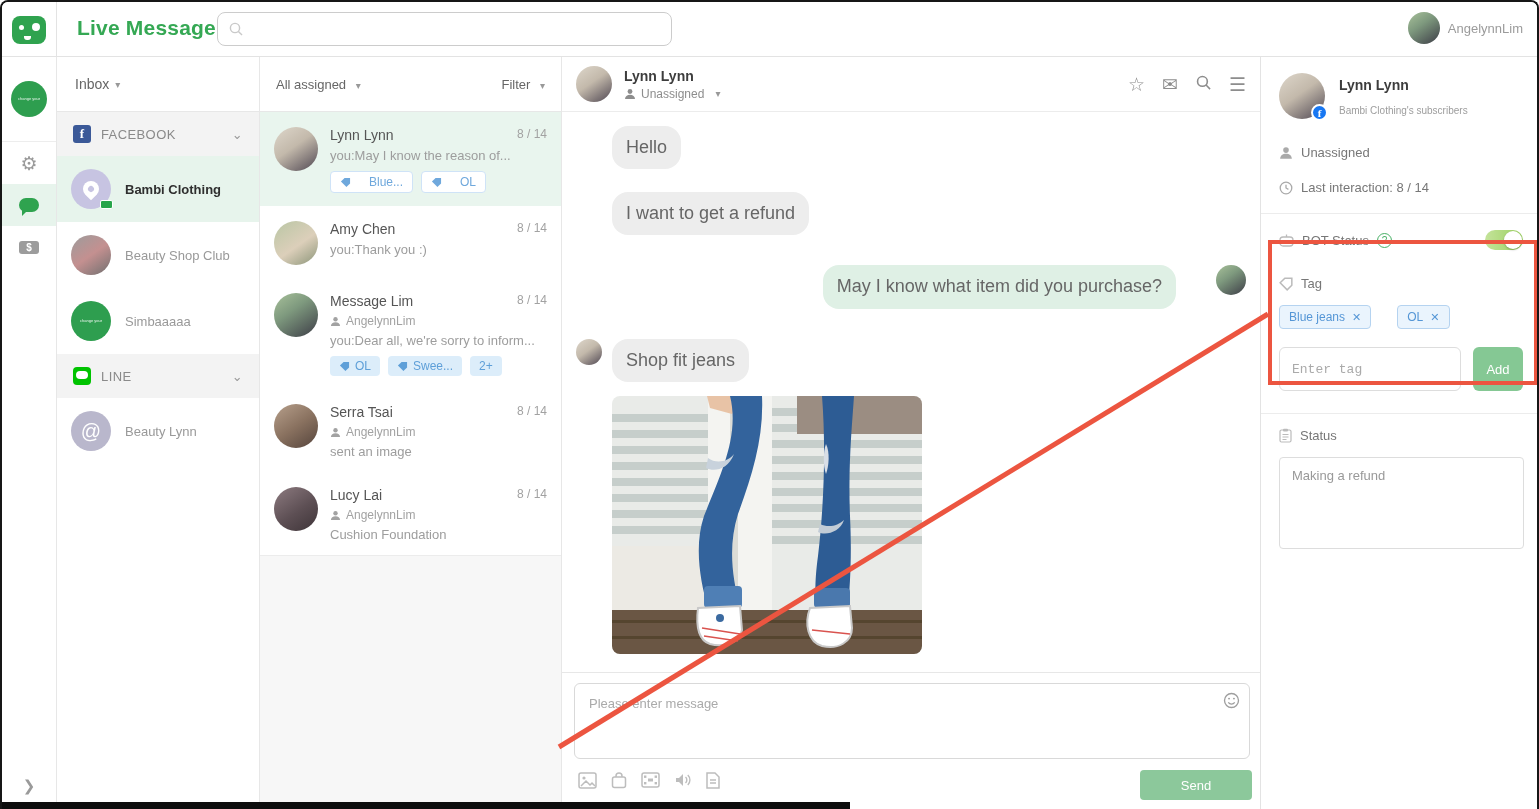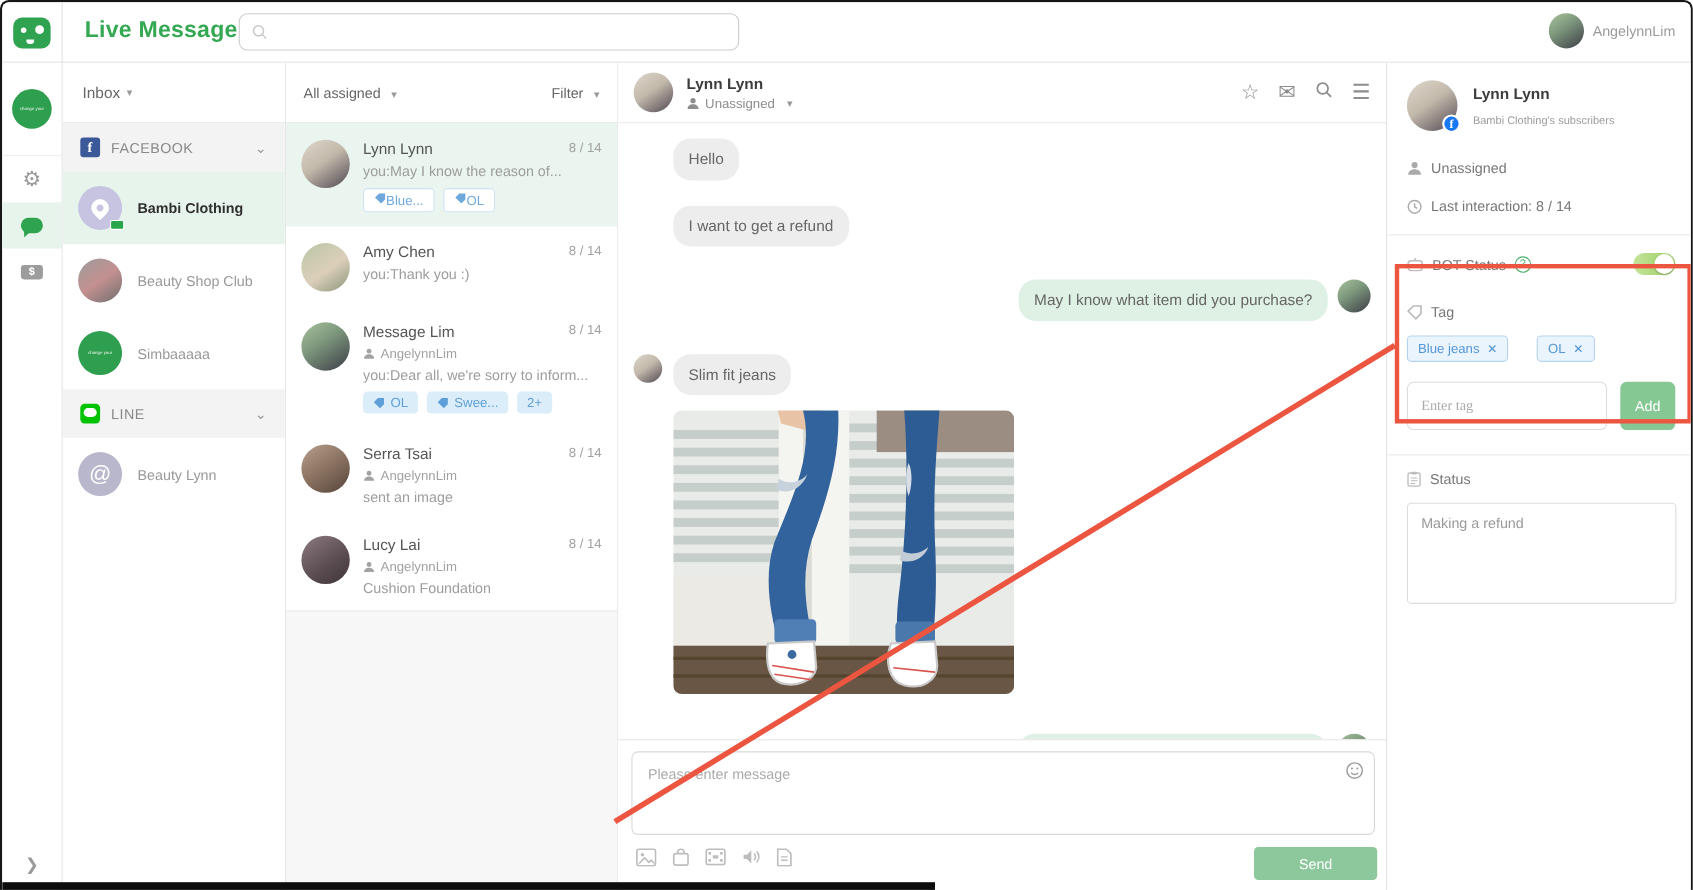--- a/index.html
+++ b/index.html
@@ -65,36 +65,36 @@
   .conv-head { height:55px; background:#fff; border-bottom:1px solid #e7e7e7; display:flex; align-items:center; padding:0 16px; font-size:13px; color:#666; }
   .conv-head .filter { margin-left:auto; }
   .conv-item { background:#fff; display:flex; gap:12px; padding:15px 14px 13px 14px; }
   .conv-item.active { background:#e9f5ee; }
   .conv-body { flex:1; min-width:0; }
   .conv-line1 { display:flex; font-size:14px; color:#555; }
   .conv-time { margin-left:auto; font-size:12px; color:#a2a2a2; }
   .conv-assignee { display:flex; align-items:center; gap:5px; font-size:12px; color:#a2a2a2; margin-top:5px; }
   .conv-preview { font-size:13px; color:#9d9d9d; margin-top:5px; white-space:nowrap; overflow:hidden; }
   .conv-tags { display:flex; gap:8px; margin-top:8px; }
-  .pill-outline { display:inline-flex; gap:0; border:1px solid #cfe3f7; background:#fff; color:#6fa8dc; border-radius:4px; font-size:12px; padding:3px 9px; }
+  .pill-outline { display:inline-flex; align-items:center; gap:18px; border:1px solid #cfe3f7; background:#fff; color:#6fa8dc; border-radius:4px; font-size:12px; padding:3px 9px; }
   .pill-fill { display:inline-flex; align-items:center; gap:5px; background:#dcedfa; color:#5e9fd8; border-radius:4px; font-size:12px; padding:3px 9px; }
   .conv-rest { height:100%; background:#f7f7f7; border-top:1px solid #ececec; }
 
   
   .chat-col { position:absolute; left:560px; top:55px; width:698px; bottom:0; background:#fff; }
   .chat-head { height:55px; border-bottom:1px solid #ececec; display:flex; align-items:center; padding:0 14px; gap:12px; }
   .chat-head-name { font-size:14px; font-weight:bold; color:#3d3d3d; }
   .chat-head-sub { display:flex; align-items:center; gap:5px; font-size:12px; color:#8d8d8d; margin-top:3px; }
   .chat-head-icons { margin-left:auto; display:flex; align-items:center; gap:17px; color:#8d8d8d; }
   .chat-head-icons .gl { font-size:19px; line-height:1; }
   .chat-body { position:absolute; left:0; top:55px; right:0; bottom:137px; padding:6px 14px; overflow:hidden; }
   .msg-row { display:flex; align-items:flex-start; }
   .msg-in  { justify-content:flex-start; }
   .msg-out { justify-content:flex-end; }
-  .bubble { max-width:420px; padding:9px 14px; border-radius:16px; font-size:14px; color:#666; line-height:1.4; }
+  .bubble { max-width:420px; padding:9px 14px; border-radius:16px; font-size:18px; color:#666; line-height:1.4; }
   .b-in  { background:#ededed; }
   .b-out { background:#dff0e5; }
   .msg-av-l { width:26px; height:26px; margin-right:10px; }
   .msg-av-r { width:30px; height:30px; margin-left:9px; }
   .indent { margin-left:36px; }
   .chat-img { width:310px; height:258px; border-radius:8px; overflow:hidden; margin-left:36px; }
 
   .composer { position:absolute; left:0; right:0; bottom:0; height:137px; border-top:1px solid #e7e7e7; background:#fff; }
   .composer-box { position:absolute; left:12px; top:10px; width:676px; height:76px; border:1px solid #d9d9d9; border-radius:6px; }
   .composer-box textarea { width:100%; height:100%; border:none; outline:none; resize:none; padding:12px 30px 10px 14px; font-family:"Liberation Sans", sans-serif; font-size:13px; color:#555; background:transparent; }
@@ -113,21 +113,21 @@
   .panel-div { height:1px; background:#ececec; margin:18px -18px 0 -18px; }
   .bot-row { display:flex; align-items:center; gap:8px; font-size:13px; color:#777; margin-top:16px; }
   .q-circle { width:15px; height:15px; border:1px solid #49b066; border-radius:50%; color:#49b066; font-size:10px; display:flex; align-items:center; justify-content:center; }
   .toggle { margin-left:auto; width:38px; height:20px; border-radius:10px; background:linear-gradient(90deg,#c4e39a,#9ad05f); position:relative; }
   .toggle::after { content:""; position:absolute; right:1px; top:1px; width:18px; height:18px; background:#fff; border-radius:50%; box-shadow:0 1px 2px rgba(0,0,0,.25); }
   .sect-title { display:flex; align-items:center; gap:8px; font-size:13px; color:#777; margin-top:26px; }
   .tag-pills { display:flex; gap:26px; margin-top:14px; }
   .pill-tag { display:inline-flex; align-items:center; gap:7px; background:#eaf4fd; border:1px solid #b5d3f0; color:#5596d6; border-radius:4px; font-size:12px; padding:4px 9px; }
   .pill-tag .x { font-size:11px; }
   .tag-input-row { display:flex; gap:12px; margin-top:18px; align-items:center; }
-  .tag-input { width:182px; height:44px; border:1px solid #ddd; border-radius:6px; padding:0 12px; font-size:13px; color:#737373; outline:none; font-family:Liberation Serif, serif; }
+  .tag-input { width:182px; height:44px; border:1px solid #ddd; border-radius:6px; padding:0 12px; font-size:13px; color:#737373; outline:none; font-family:Liberation Mono, monospace; }
   .tag-input::placeholder { color:#aaa; }
   .add-btn { width:52px; height:44px; background:#85c894; color:#fff; border:none; border-radius:6px; font-size:13px; }
   .remarks-area { margin-top:14px; width:245px; height:92px; border:1px solid #ddd; border-radius:4px; padding:10px 12px; font-size:13px; color:#999; resize:none; outline:none; font-family:"Liberation Sans", sans-serif; }
 
   
   .red-rect { position:absolute; left:1266px; top:238px; width:270px; height:145px; border:4px solid #ec5540; z-index:20; pointer-events:none; }
   .ann-svg { position:absolute; left:0; top:0; z-index:20; pointer-events:none; }
   .bottom-strip { position:absolute; left:0; bottom:0; width:848px; height:7px; background:#0d0d0d; z-index:25; }
   .ic { display:inline-flex; }
 </style>
@@ -354,27 +354,27 @@
       </div>
     </div>
 
     <div class="chat-body">
       <div class="msg-row msg-in" style="margin-top:8px;">
         <div class="bubble b-in indent">Hello</div>
       </div>
       <div class="msg-row msg-in" style="margin-top:23px;align-items:flex-end;">
         <div class="bubble b-in indent">I want to get a refund</div>
       </div>
-      <div class="msg-row msg-out" style="margin-top:30px;">
+      <div class="msg-row msg-out" style="margin-top:30px;gap:31px;">
         <div class="bubble b-out">May I know what item did you purchase?</div>
         <div class="avatar av-agent msg-av-r"></div>
       </div>
       <div class="msg-row msg-in" style="margin-top:30px;">
         <div class="avatar av-lynn msg-av-l"></div>
-        <div class="bubble b-in">Slim fit jeans</div>
+        <div class="bubble b-in">Shop fit jeans</div>
       </div>
       <div class="msg-row msg-in" style="margin-top:14px;">
         <div class="chat-img">
           <svg width="310" height="258" viewBox="0 0 310 258">
             <rect width="310" height="258" fill="#e9ebe8"></rect>
             <g fill="#c6cecb">
               <rect x="0" y="18" width="96" height="8"></rect>
                 <rect x="0" y="34" width="96" height="8"></rect>
                 <rect x="0" y="50" width="96" height="8"></rect>
                 <rect x="0" y="66" width="96" height="8"></rect>

